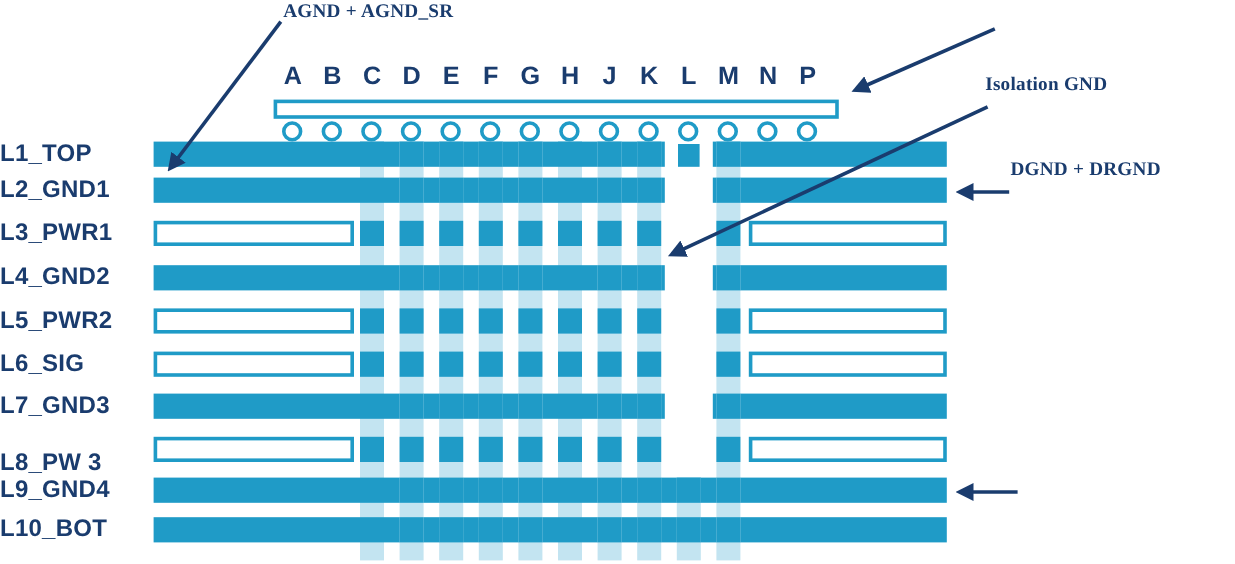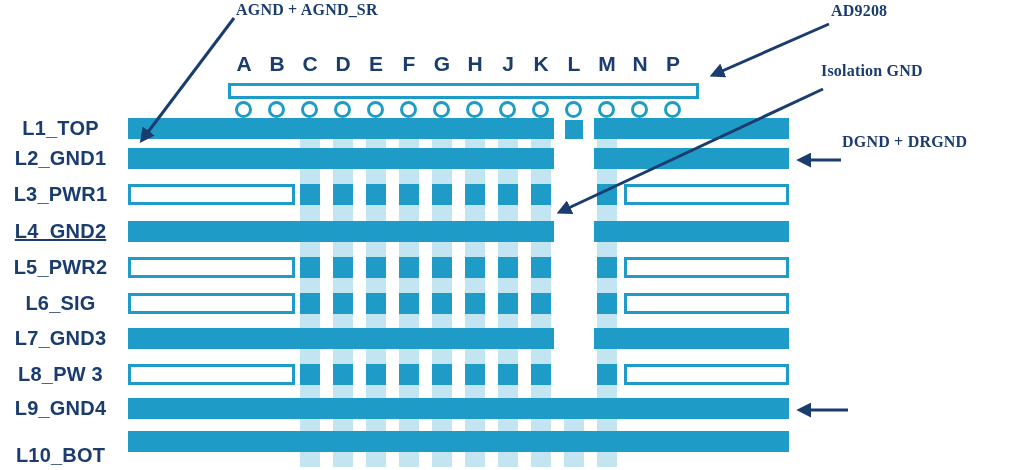--- a/index.html
+++ b/index.html
@@ -15,21 +15,21 @@
   }
   .ann{
     position:absolute;color:var(--navy);font-weight:bold;font-size:16px;
     white-space:nowrap;letter-spacing:.2px;font-family:Liberation Serif, serif;
   }
   .kelvin-block{
     position:absolute;left:845px;top:383px;width:150px;text-align:center;
     color:var(--navy);font-weight:bold;font-size:22px;line-height:26px;
   }
   .layer-label{
-    position:absolute;left:0;width:121px;text-align:center;color:var(--navy);
+    position:absolute;left:0;width:121px;text-align:left;color:var(--navy);
     font-weight:bold;font-size:20px;letter-spacing:.2px;
   }
   .bar-solid{position:absolute;background:var(--teal);}
   .bar-outline{position:absolute;background:var(--bg);border:3px solid var(--teal);box-sizing:border-box;}
   .stripe{position:absolute;background:var(--pale);}
   .via-square{position:absolute;background:var(--teal);}
   .ball{
     position:absolute;width:11px;height:11px;border:3px solid var(--teal);
     border-radius:50%;background:var(--bg);box-sizing:content-box;
   }
@@ -58,37 +58,37 @@
       <div class="bar-solid" style="left: 565px; top: 120px; width: 18px; height: 19px;"></div>
       <div class="layer-label" style="top: 117px; height: 23px; line-height: 23px;">L1_TOP</div>
       <div class="bar-solid" style="left: 128px; top: 148px; width: 426px; height: 21px;"></div>
       <div class="bar-solid" style="left: 594px; top: 148px; width: 195px; height: 21px;"></div>
       <div class="layer-label" style="top: 147px; height: 23px; line-height: 23px;">L2_GND1</div>
       <div class="bar-outline" style="left: 128px; top: 184px; width: 167px; height: 21px;"></div>
       <div class="bar-outline" style="left: 624px; top: 184px; width: 165px; height: 21px;"></div>
       <div class="layer-label" style="top: 183px; height: 23px; line-height: 23px;">L3_PWR1</div>
       <div class="bar-solid" style="left: 128px; top: 221px; width: 426px; height: 21px;"></div>
       <div class="bar-solid" style="left: 594px; top: 221px; width: 195px; height: 21px;"></div>
-      <div class="layer-label" style="top: 220px; height: 23px; line-height: 23px; text-decoration: underline;">L4_GND2</div>
+      <div class="layer-label" style="top: 220px; height: 23px; line-height: 23px;">L4_GND2</div>
       <div class="bar-outline" style="left: 128px; top: 257px; width: 167px; height: 21px;"></div>
       <div class="bar-outline" style="left: 624px; top: 257px; width: 165px; height: 21px;"></div>
       <div class="layer-label" style="top: 256px; height: 23px; line-height: 23px;">L5_PWR2</div>
       <div class="bar-outline" style="left: 128px; top: 293px; width: 167px; height: 21px;"></div>
       <div class="bar-outline" style="left: 624px; top: 293px; width: 165px; height: 21px;"></div>
       <div class="layer-label" style="top: 292px; height: 23px; line-height: 23px;">L6_SIG</div>
       <div class="bar-solid" style="left: 128px; top: 328px; width: 426px; height: 21px;"></div>
       <div class="bar-solid" style="left: 594px; top: 328px; width: 195px; height: 21px;"></div>
       <div class="layer-label" style="top: 327px; height: 23px; line-height: 23px;">L7_GND3</div>
       <div class="bar-outline" style="left: 128px; top: 364px; width: 167px; height: 21px;"></div>
       <div class="bar-outline" style="left: 624px; top: 364px; width: 165px; height: 21px;"></div>
-      <div class="layer-label" style="top: 363px; height: 23px; line-height: 23px;">L8_PW 3</div>
+      <div class="layer-label" style="top: 375px; height: 23px; line-height: 23px;">L8_PW 3</div>
       <div class="bar-solid" style="left: 128px; top: 398px; width: 661px; height: 21px;"></div>
       <div class="layer-label" style="top: 397px; height: 23px; line-height: 23px;">L9_GND4</div>
       <div class="bar-solid" style="left: 128px; top: 431px; width: 661px; height: 21px;"></div>
-      <div class="layer-label" style="top: 430px; height: 23px; line-height: 23px; margin-top: 14px;">L10_BOT</div>
+      <div class="layer-label" style="top: 430px; height: 23px; line-height: 23px;">L10_BOT</div>
       <div class="stripe" style="left: 300px; top: 118px; width: 20px; height: 349px;"></div>
       <div class="stripe" style="left: 333px; top: 118px; width: 20px; height: 349px;"></div>
       <div class="stripe" style="left: 366px; top: 118px; width: 20px; height: 349px;"></div>
       <div class="stripe" style="left: 399px; top: 118px; width: 20px; height: 349px;"></div>
       <div class="stripe" style="left: 432px; top: 118px; width: 20px; height: 349px;"></div>
       <div class="stripe" style="left: 465px; top: 118px; width: 20px; height: 349px;"></div>
       <div class="stripe" style="left: 498px; top: 118px; width: 20px; height: 349px;"></div>
       <div class="stripe" style="left: 531px; top: 118px; width: 20px; height: 349px;"></div>
       <div class="stripe" style="left: 597px; top: 118px; width: 20px; height: 349px;"></div>
       <div class="stripe" style="left: 564px; top: 398px; width: 20px; height: 69px;"></div>
@@ -221,19 +221,18 @@
       </marker>
     </defs>
     <line x1="234" y1="18" x2="142" y2="140" marker-end="url(#ah)"></line>
     <line x1="829" y1="24" x2="713" y2="75" marker-end="url(#ah)"></line>
     <line x1="823" y1="89" x2="560" y2="212" marker-end="url(#ah)"></line>
     <line x1="841" y1="160" x2="800" y2="160" marker-end="url(#ah)"></line>
     <line x1="848" y1="410" x2="800" y2="410" marker-end="url(#ah)"></line>
   </svg>
 
   <div class="ann" style="left:236px;top:1px">AGND + AGND_SR</div>
-  <div class="ann" style="left:831px;top:2px">AD9208</div>
   <div class="ann" style="left:842px;top:133px">DGND + DRGND</div>
   <div class="ann" style="left:821px;top:62px">Isolation GND</div>
   <div class="kelvin-block">
   </div>
 
 </div>
 
 </body></html>

